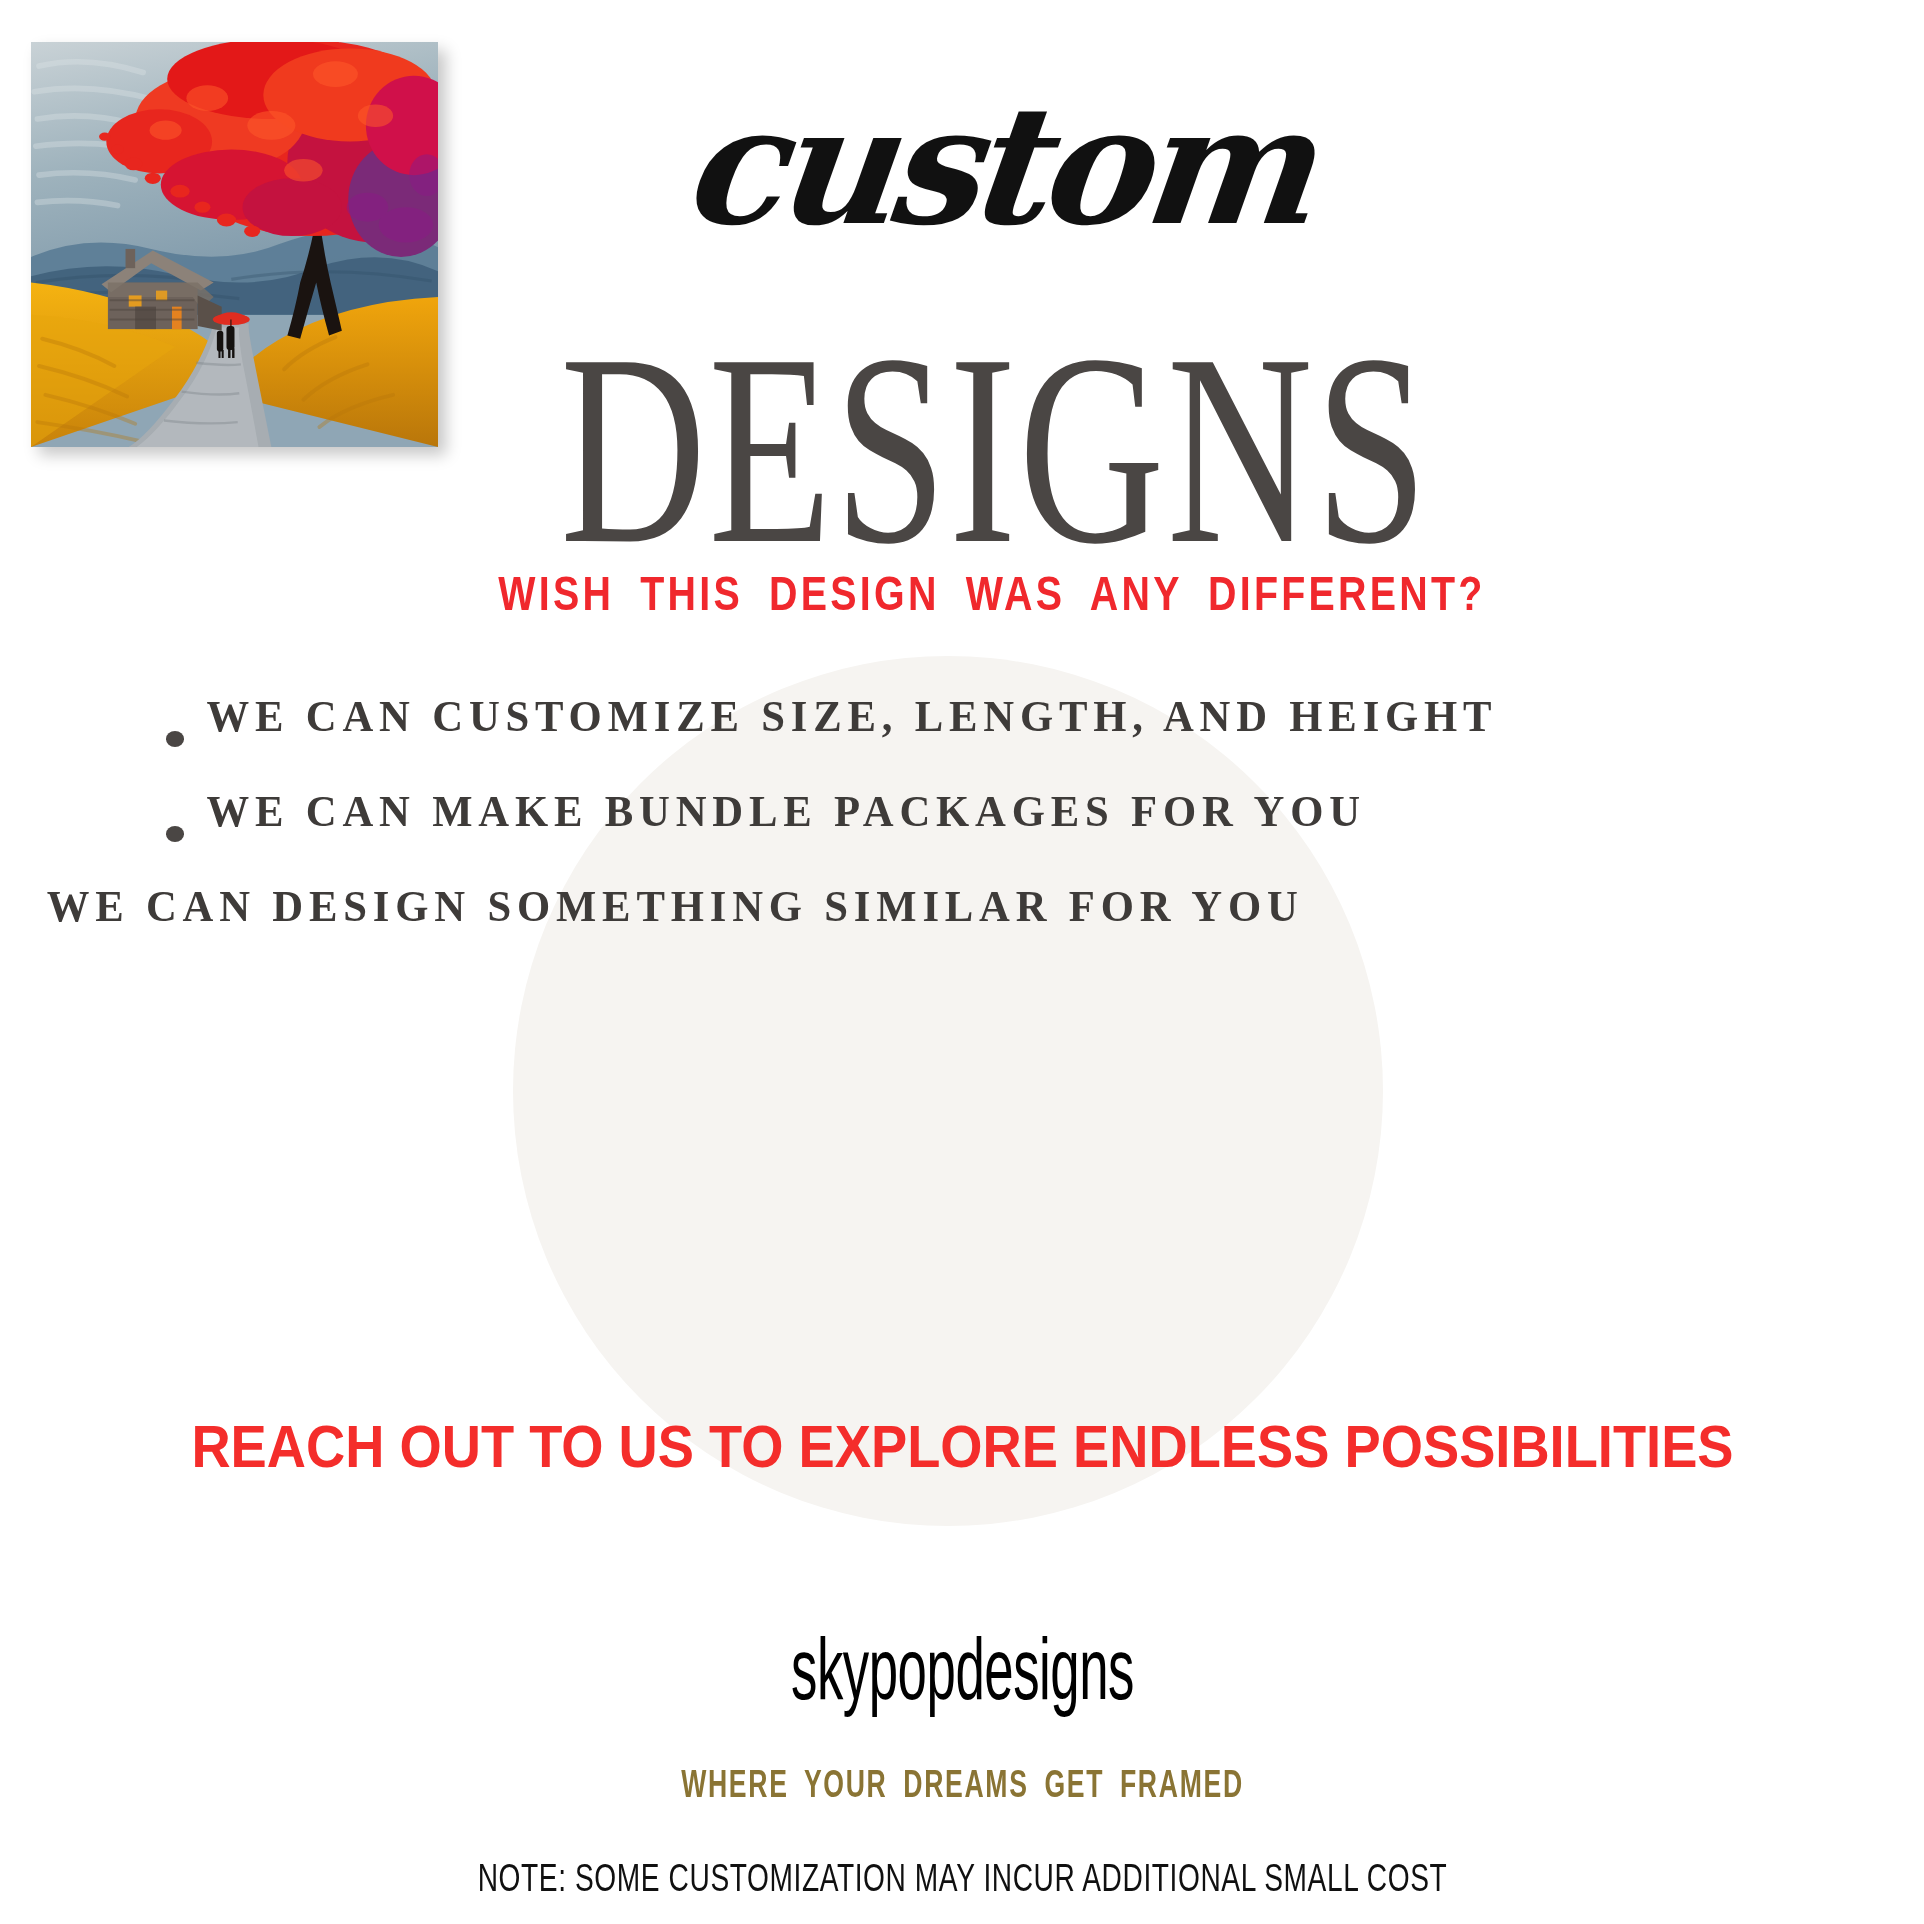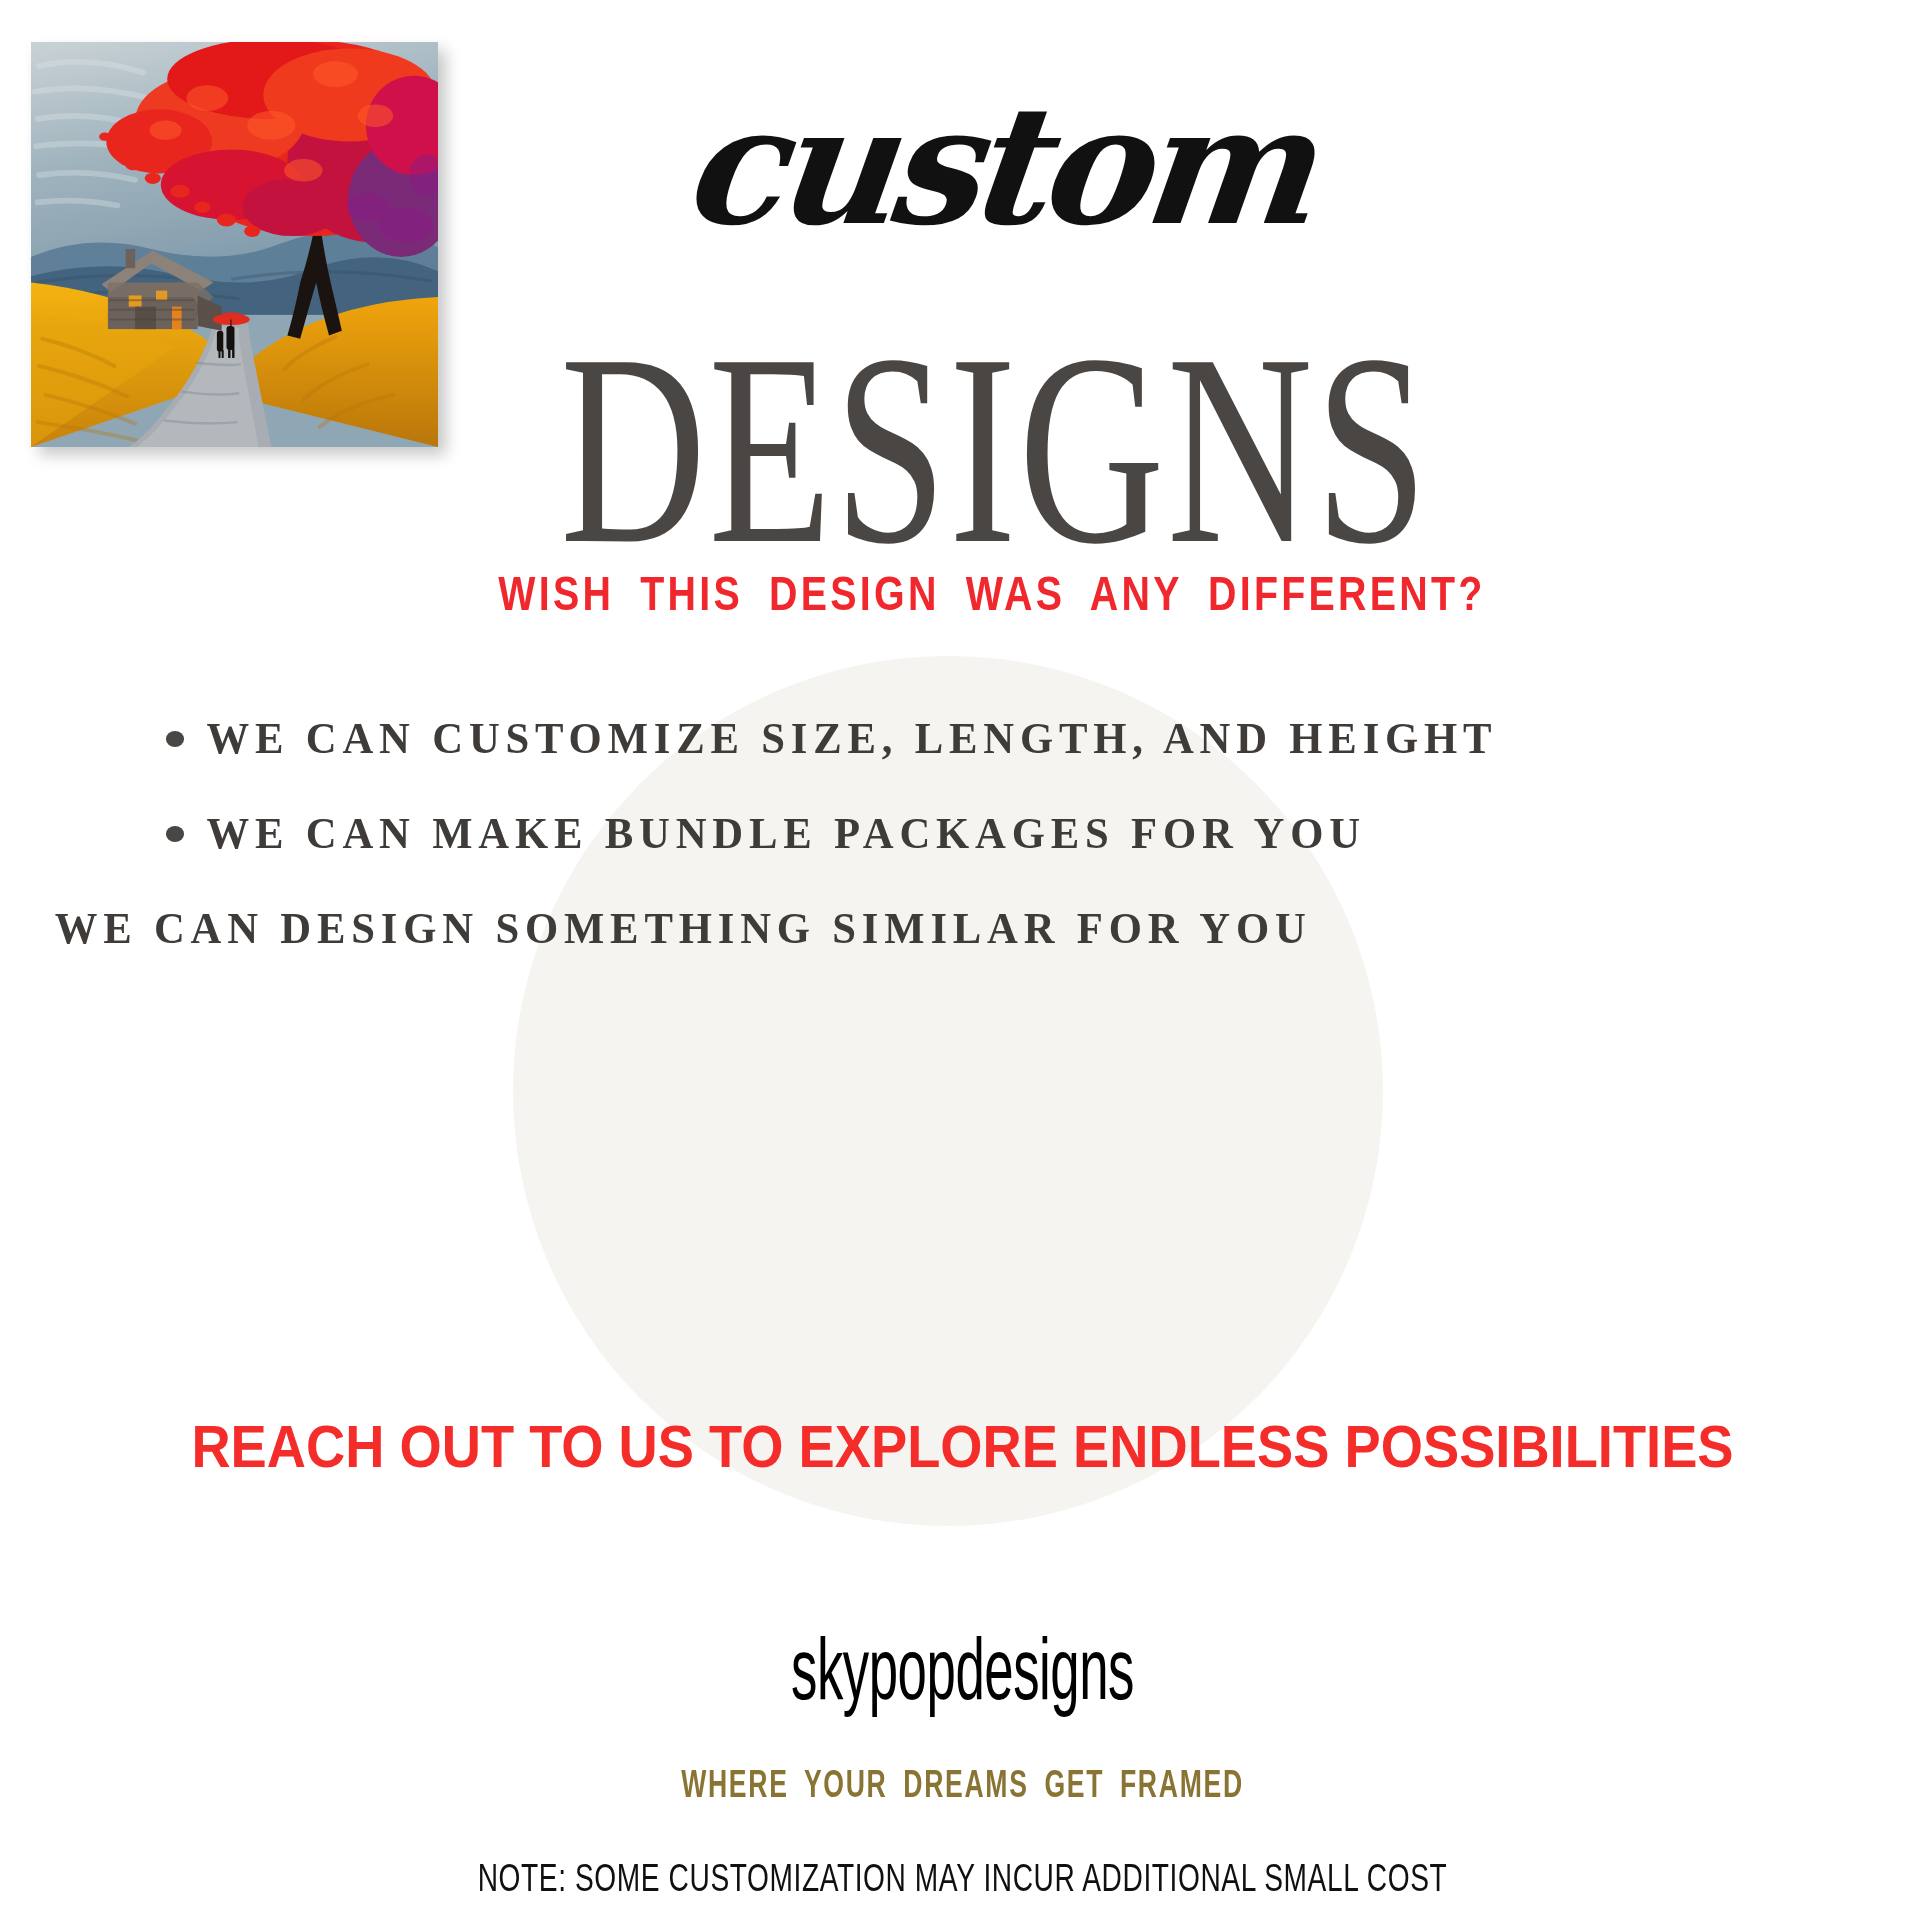--- a/index.html
+++ b/index.html
@@ -88,21 +88,21 @@
     position:absolute;
     left:0; right:0; top:691px;
     list-style:none;
     margin:0; padding:0;
   }
   .bullet-row{
     position:relative;
     height:95px;
     padding-left:160px;
     display:flex;
-    align-items:center;
+    align-items:flex-start;
   }
   .bullet-dot{
     position:absolute;
     left:166px; top:50%;
     transform:translateY(-50%);
     width:18.4px;height:16px;
     border-radius:50%;
     background:#4a4644;
   }
   .bullet-text{
@@ -111,21 +111,20 @@
     font-size:44px;
     color:#3e3b39;
     letter-spacing:6px;
     white-space:nowrap;
     transform:scaleX(.97);
     transform-origin:left center;
     padding-left:48px;
   }
   .continuation{
     padding-left:4px;
-    margin-left:8px;
   }
   .continuation .bullet-text{
     padding-left:44px;
   }
 
   
   #cta{
     position:absolute;
     left:0; right:0; top:1418px;
     text-align:center;

